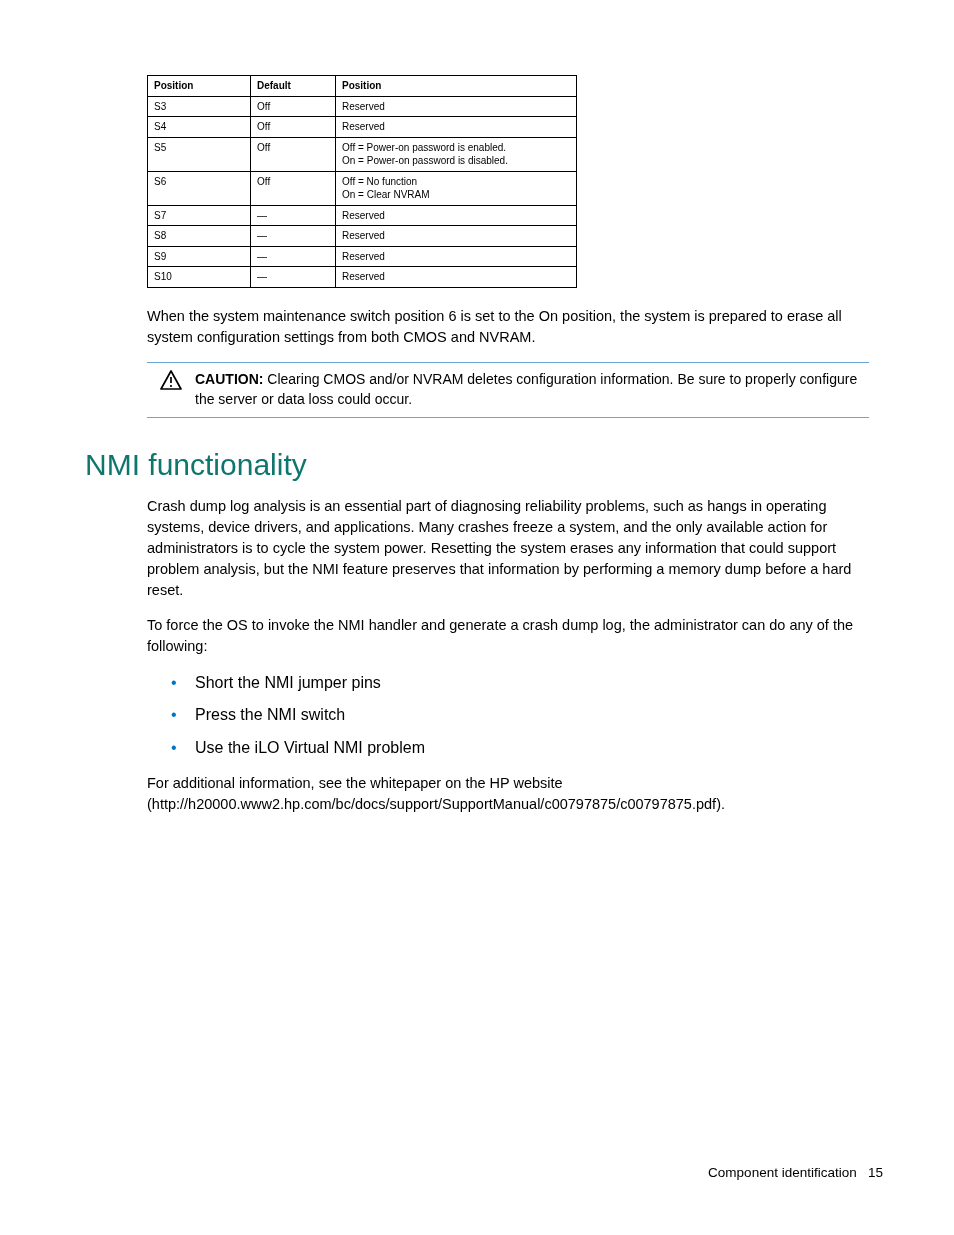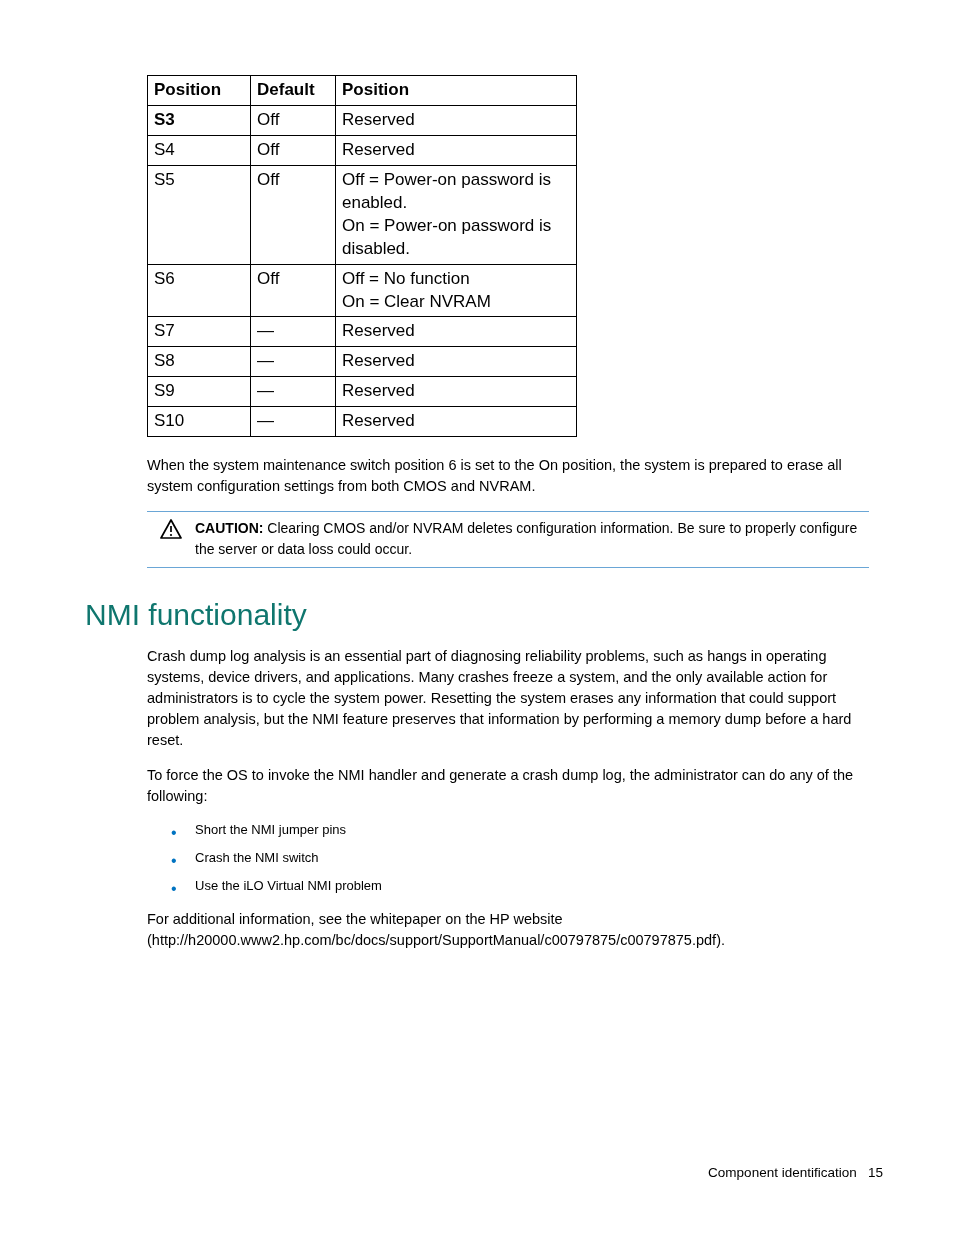--- a/index.html
+++ b/index.html
@@ -23,21 +23,21 @@
     border-collapse: collapse;
     width: 430px;
     margin-bottom: 18px;
   }
   table.switch-table th,
   table.switch-table td {
     border: 1px solid #000;
     padding: 3px 6px;
     text-align: left;
     vertical-align: top;
-    font-size: 17px;
+    font-size: 10px;
     line-height: 1.35;
   }
   table.switch-table th {
     font-weight: bold;
   }
   .col-pos { width: 90px; }
   .col-def { width: 72px; }
   .col-fun { width: auto; }
   p.body {
     font-size: 14.5px;
@@ -72,21 +72,21 @@
     font-weight: normal;
     color: #0f766e;
     margin: 28px 0 14px 0;
   }
   ul.bullets {
     margin: 0 0 14px 0;
     padding-left: 48px;
     list-style: none;
   }
   ul.bullets li {
-    font-size: 13px;
+    font-size: 16px;
     line-height: 1.45;
     margin-bottom: 9px;
     position: relative;
   }
   ul.bullets li::before {
     content: "•";
     color: #0073c1;
     position: absolute;
     left: -24px;
     font-size: 16px;
@@ -111,21 +111,21 @@
     <table class="switch-table">
       <thead>
         <tr>
           <th class="col-pos">Position</th>
           <th class="col-def">Default</th>
           <th class="col-fun">Position</th>
         </tr>
       </thead>
       <tbody id="tbody">
           <tr>
-            <td style="white-space: pre-line; font-weight: bold;">S3</td>
+            <td style="white-space: pre-line;">S3</td>
             <td style="white-space: pre-line;">Off</td>
             <td style="white-space: pre-line;">Reserved</td>
           </tr>
           <tr>
             <td style="white-space: pre-line;">S4</td>
             <td style="white-space: pre-line;">Off</td>
             <td style="white-space: pre-line;">Reserved</td>
           </tr>
           <tr>
             <td style="white-space: pre-line;">S5</td>
@@ -180,21 +180,21 @@
   </div>
 
   <h1 class="section">NMI functionality</h1>
 
   <div class="content-indent">
     <p class="body">Crash dump log analysis is an essential part of diagnosing reliability problems, such as hangs in operating systems, device drivers, and applications. Many crashes freeze a system, and the only available action for administrators is to cycle the system power. Resetting the system erases any information that could support problem analysis, but the NMI feature preserves that information by performing a memory dump before a hard reset.</p>
     <p class="body">To force the OS to invoke the NMI handler and generate a crash dump log, the administrator can do any of the following:</p>
 
     <ul class="bullets">
       <li>Short the NMI jumper pins</li>
-      <li>Crash the NMI switch</li>
+      <li>Press the NMI switch</li>
       <li>Use the iLO Virtual NMI problem</li>
     </ul>
 
     <p class="body">
       <span>For additional information, see the whitepaper on the HP website (</span><a class="link">http://h20000.www2.hp.com/bc/docs/support/SupportManual/c00797875/c00797875.pdf</a><span>).</span>
     </p>
   </div>
 
 </div>
 

